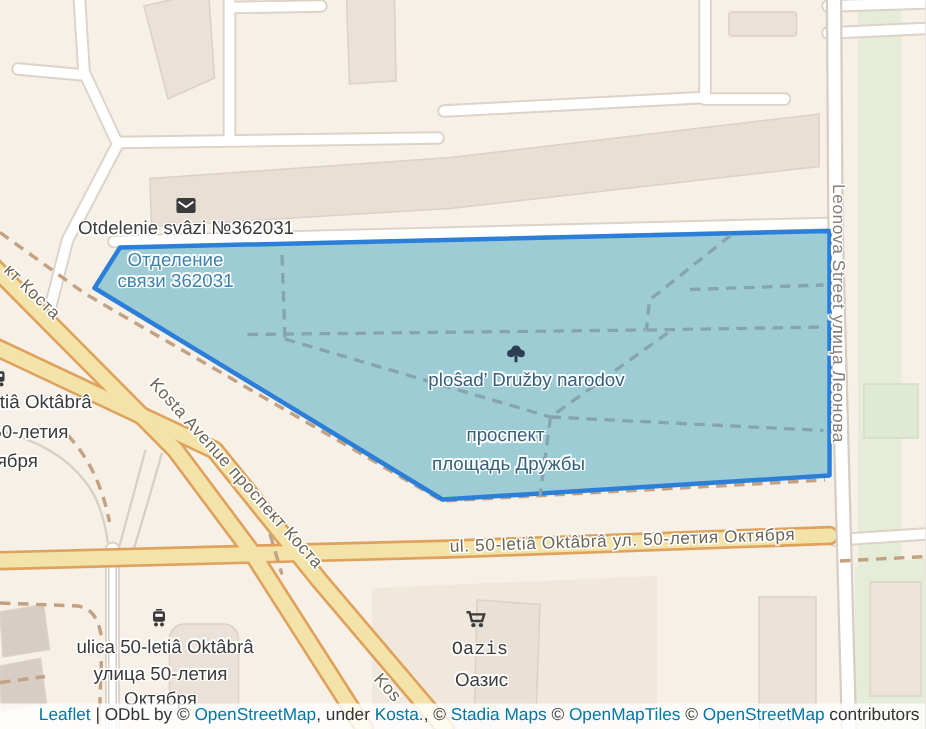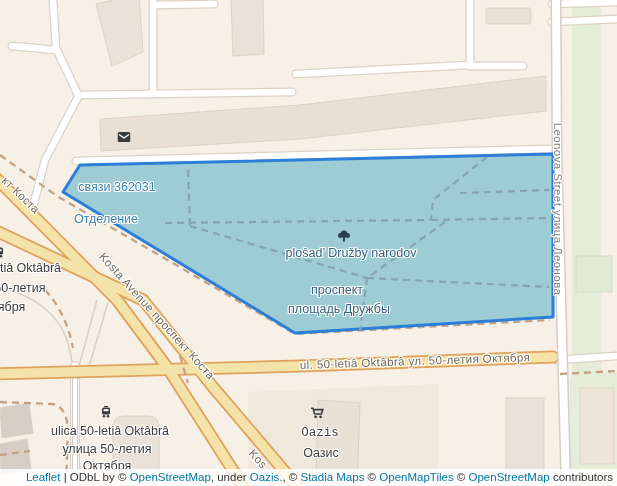--- a/index.html
+++ b/index.html
@@ -178,21 +178,22 @@
   </span>
   <span class="icon" style="left:-1px;top:252px;">
     <svg width="12" height="12">
         <rect x="2" y="1.5" width="8" height="7" rx="1.5" fill="#3b3b3b"></rect>
         <rect x="3.5" y="3.2" width="5" height="2" fill="#fff"></rect>
         <circle cx="4" cy="10.3" r="1.3" fill="#3b3b3b"></circle>
         <circle cx="8" cy="10.3" r="1.3" fill="#3b3b3b"></circle>
       </svg>
   </span>
 
-  <div class="lbl poi-blue" style="left:106px;top:173px;margin-top:46px;">Отделение</div>
+  <div class="lbl poi-dark" style="left:124px;top:152px;">Otdelenie svâzi №362031</div>
+  <div class="lbl poi-blue" style="left:117px;top:173px;">Отделение</div>
   <div class="lbl poi-blue" style="left:117px;top:187px;">связи 362031</div>
 
   <div class="lbl square-lbl" style="left:341px;top:253px;padding-left:20px;">ploŝad’ Družby narodov</div>
   <div class="lbl square-lbl" style="left:339px;top:271px;margin-top:38px;">площадь Дружбы</div>
   <div class="lbl square-lbl" style="left:337px;top:290px;">проспект</div>
 
   <div class="lbl poi-dark" style="left:110px;top:431px;">ulica 50-letiâ Oktâbrâ</div>
   <div class="lbl poi-dark" style="left:107px;top:449px;">улица 50-летия</div>
   <div class="lbl poi-dark" style="left:107px;top:466px;">Октября</div>
 
@@ -203,16 +204,16 @@
   <div class="lbl poi-dark" style="left:320px;top:433px;font-family:Liberation Mono, monospace;">Oazis</div>
   <div class="lbl poi-dark" style="left:321px;top:453px;">Оазис</div>
 
   <div class="lbl road-lbl rot48" style="left:157px;top:316px;">Kosta Avenue проспект Коста</div>
   <div class="lbl road-lbl rot44" style="left:21px;top:195px;">кт Коста</div>
   <div class="lbl road-lbl rot48" style="left:258px;top:459px;">Kos</div>
   <div class="lbl road-lbl rotm2" style="left:415px;top:361px;">ul. 50-letiâ Oktâbrâ ул. 50-летия Октября</div>
   <div class="lbl road-lbl-gray rot90" style="left:558px;top:209px;">Leonova Street улица Леонова</div>
 
   <div class="attribution">
-    <a>Leaflet</a><span> | ODbL by © </span><a>OpenStreetMap</a><span>, under </span><a>Oazis.</a><span>, © </span><a>Stadia Maps</a><span> © </span><a>OpenMapTiles</a><span> © </span><a>OpenStreetMap</a><span> contributors</span>
+    <a>Leaflet</a><span> | ODbL by © </span><a>OpenStreetMap</a><span>, under </span><a>Kosta.</a><span>, © </span><a>Stadia Maps</a><span> © </span><a>OpenMapTiles</a><span> © </span><a>OpenStreetMap</a><span> contributors</span>
   </div>
 
 </div>
 
 </body></html>

